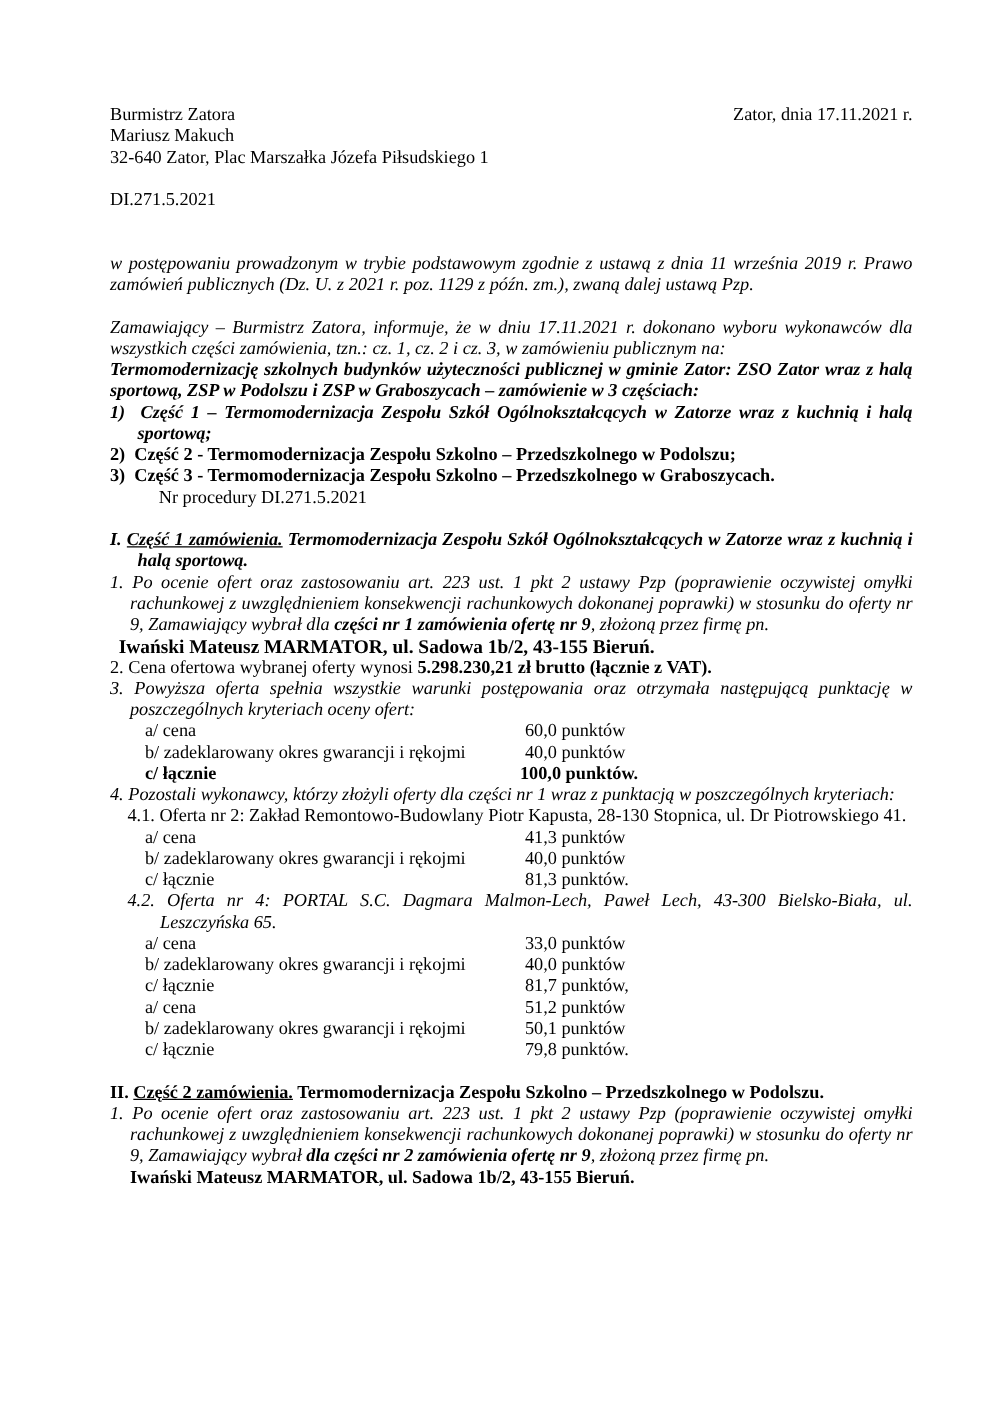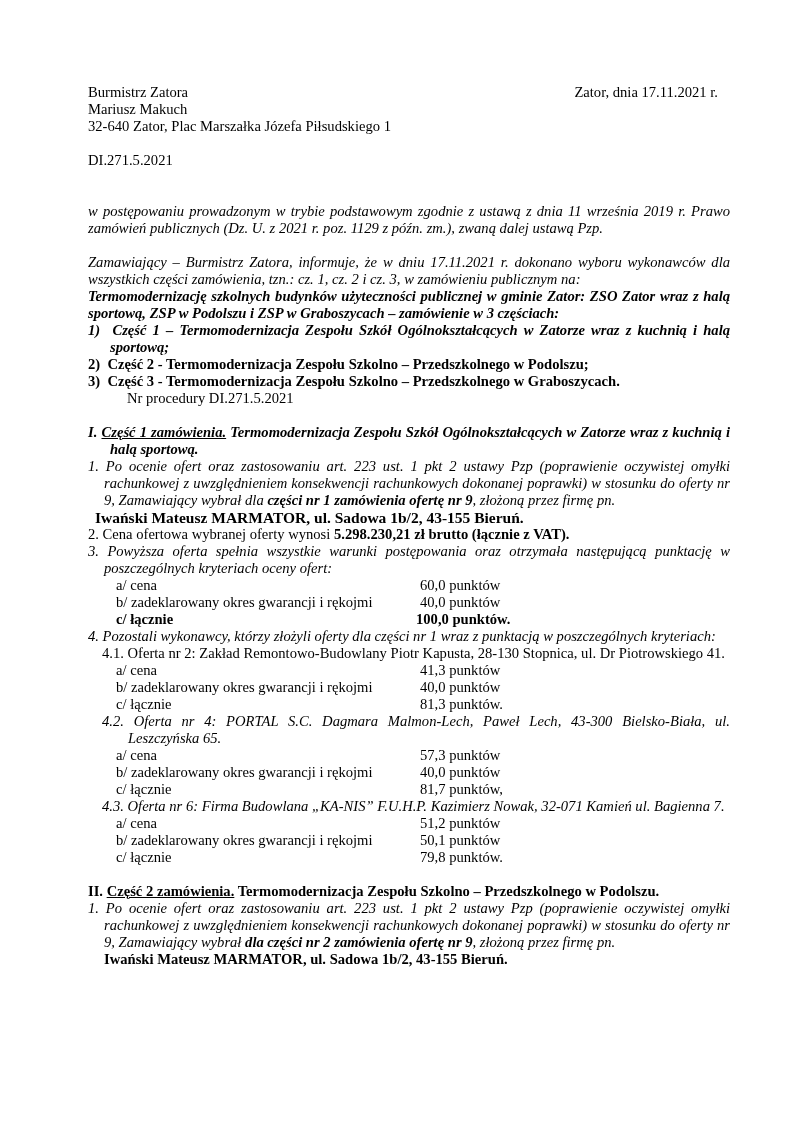--- a/index.html
+++ b/index.html
@@ -25,21 +25,21 @@
   .firm { padding-left: 7px; font-size: 15.5px; }
   .proc { padding-left: 39px; }
 </style>
 </head>
 <body>
 
 <div class="page">
 
   <div class="row">
     <span>Burmistrz Zatora</span>
-    <span style="margin-right:12px;">Zator, dnia 17.11.2021 r.</span>
+    <span style="">Zator, dnia 17.11.2021 r.</span>
   </div>
   <div>Mariusz Makuch</div>
   <div>32-640 Zator, Plac Marszałka Józefa Piłsudskiego 1</div>
   <div class="gap"></div>
   <div>DI.271.5.2021</div>
   <div class="gap"></div>
   <div class="gap"></div>
 
   <div class="i justify">w postępowaniu prowadzonym w trybie podstawowym zgodnie z ustawą z dnia 11 września 2019 r. Prawo zamówień publicznych (Dz. U. z 2021 r. poz. 1129 z późn. zm.), zwaną dalej ustawą Pzp.</div>
   <div class="gap"></div>
@@ -85,32 +85,31 @@
       <span class="val">40,0 punktów</span>
     </div>
   <div class="crit">
       <span class="lbl">c/ łącznie</span>
       <span class="val">81,3 punktów.</span>
     </div>
 
   <div class="hang-sub justify">4.2. Oferta nr 4: PORTAL S.C. Dagmara Malmon-Lech, Paweł Lech, 43-300 Bielsko-Biała, ul. Leszczyńska 65.</div>
   <div class="crit">
       <span class="lbl">a/ cena</span>
-      <span class="val">57,3 punktów</span>
+      <span class="val">33,0 punktów</span>
     </div>
   <div class="crit">
       <span class="lbl">b/ zadeklarowany okres gwarancji i rękojmi</span>
       <span class="val">40,0 punktów</span>
     </div>
   <div class="crit">
       <span class="lbl">c/ łącznie</span>
       <span class="val">81,7 punktów,</span>
     </div>
 
-  <div class="hang-sub justify">4.3. Oferta nr 6: Firma  Budowlana „KA-NIS” F.U.H.P. Kazimierz Nowak, 32-071 Kamień ul. Bagienna 7.</div>
   <div class="crit">
       <span class="lbl">a/ cena</span>
       <span class="val">51,2 punktów</span>
     </div>
   <div class="crit">
       <span class="lbl">b/ zadeklarowany okres gwarancji i rękojmi</span>
       <span class="val">50,1 punktów</span>
     </div>
   <div class="crit">
       <span class="lbl">c/ łącznie</span>

